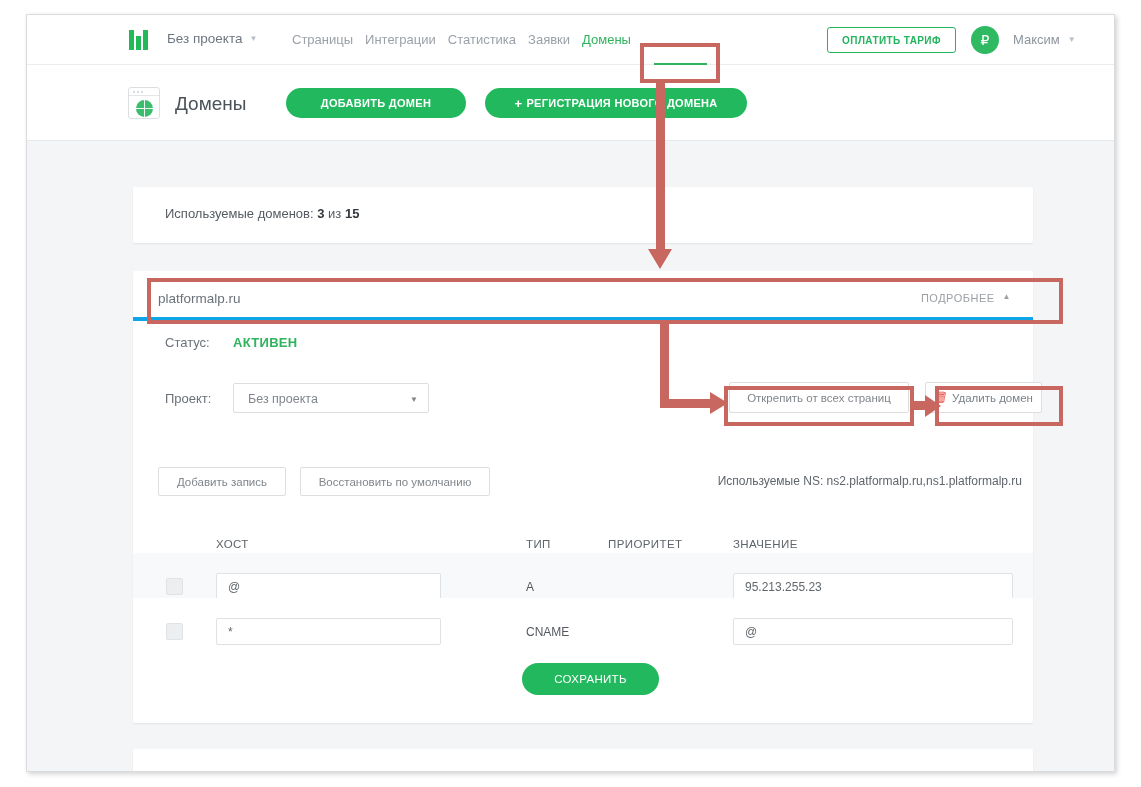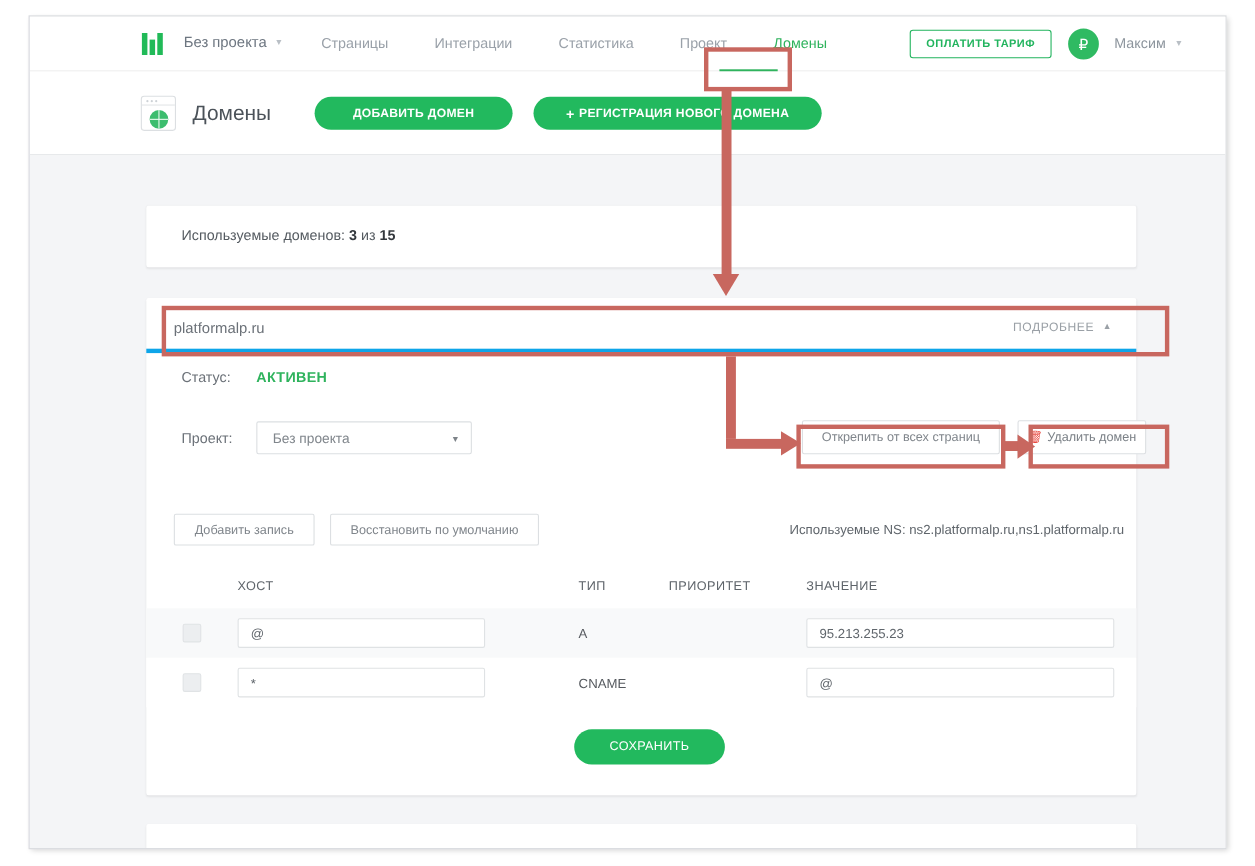--- a/index.html
+++ b/index.html
@@ -39,21 +39,21 @@
 
   .proj-sel {
     position: absolute; left: 140px; top: 16px;
     font-size: 13.5px; color: #6d7680; white-space: nowrap;
     display: flex; align-items: center; gap: 7px;
   }
   .caret-sm { font-size: 8px; color: #b9bfc5; }
 
   .navtabs {
     position: absolute; left: 265px; top: 17px;
-    display: flex; gap: 42px;
+    display: flex; gap: 12px;
     font-size: 13px; color: #9aa1a9;
   }
   .navtabs .tab { white-space: nowrap; }
   .navtabs .tab.active { color: #2fb35d; }
   .tab-underline {
     position: absolute; left: 627px; top: 48px;
     width: 53px; height: 2px; background: #2fb35d;
   }
 
   .pay-btn {
@@ -202,21 +202,21 @@
   #btn-restore-default { left: 167px; top: 196px; width: 190px; height: 29px; }
   .ns-text {
     position: absolute; right: 11px; top: 203px;
     font-size: 12px; color: #5f656b; white-space: nowrap;
   }
 
   
   .thead {
     position: absolute; left: 0; top: 250px; width: 900px; height: 28px;
   }
-  .thead div, .trow div { position: absolute; }
+  .thead div, .trow div { position: absolute; margin-top: 11px; }
   .col-host { left: 83px; }
   .col-type { left: 393px; }
   .col-prio { left: 475px; }
   .col-val  { left: 600px; }
   .thead div {
     top: 6px; font-size: 11.5px; color: #5e646a; letter-spacing: .4px;
   }
 
   .trow { position: absolute; left: 0; width: 900px; height: 45px; }
   #trow-0 { top: 282px; background: #f8f9fa; }
@@ -306,21 +306,21 @@
 
     <div class="proj-sel">
       <span>Без проекта</span>
       <span class="caret-sm">▼</span>
     </div>
 
     <div class="navtabs">
       <span class="tab">Страницы</span>
       <span class="tab">Интеграции</span>
       <span class="tab">Статистика</span>
-      <span class="tab">Проект</span>
+      <span class="tab">Заявки</span>
       <span class="tab active">Домены</span>
     </div>
     <div class="tab-underline"></div>
 
     <div class="pay-btn">ОПЛАТИТЬ ТАРИФ</div>
 
     <div class="avatar">₽</div>
 
     <div class="username">
       <span>Максим</span>

